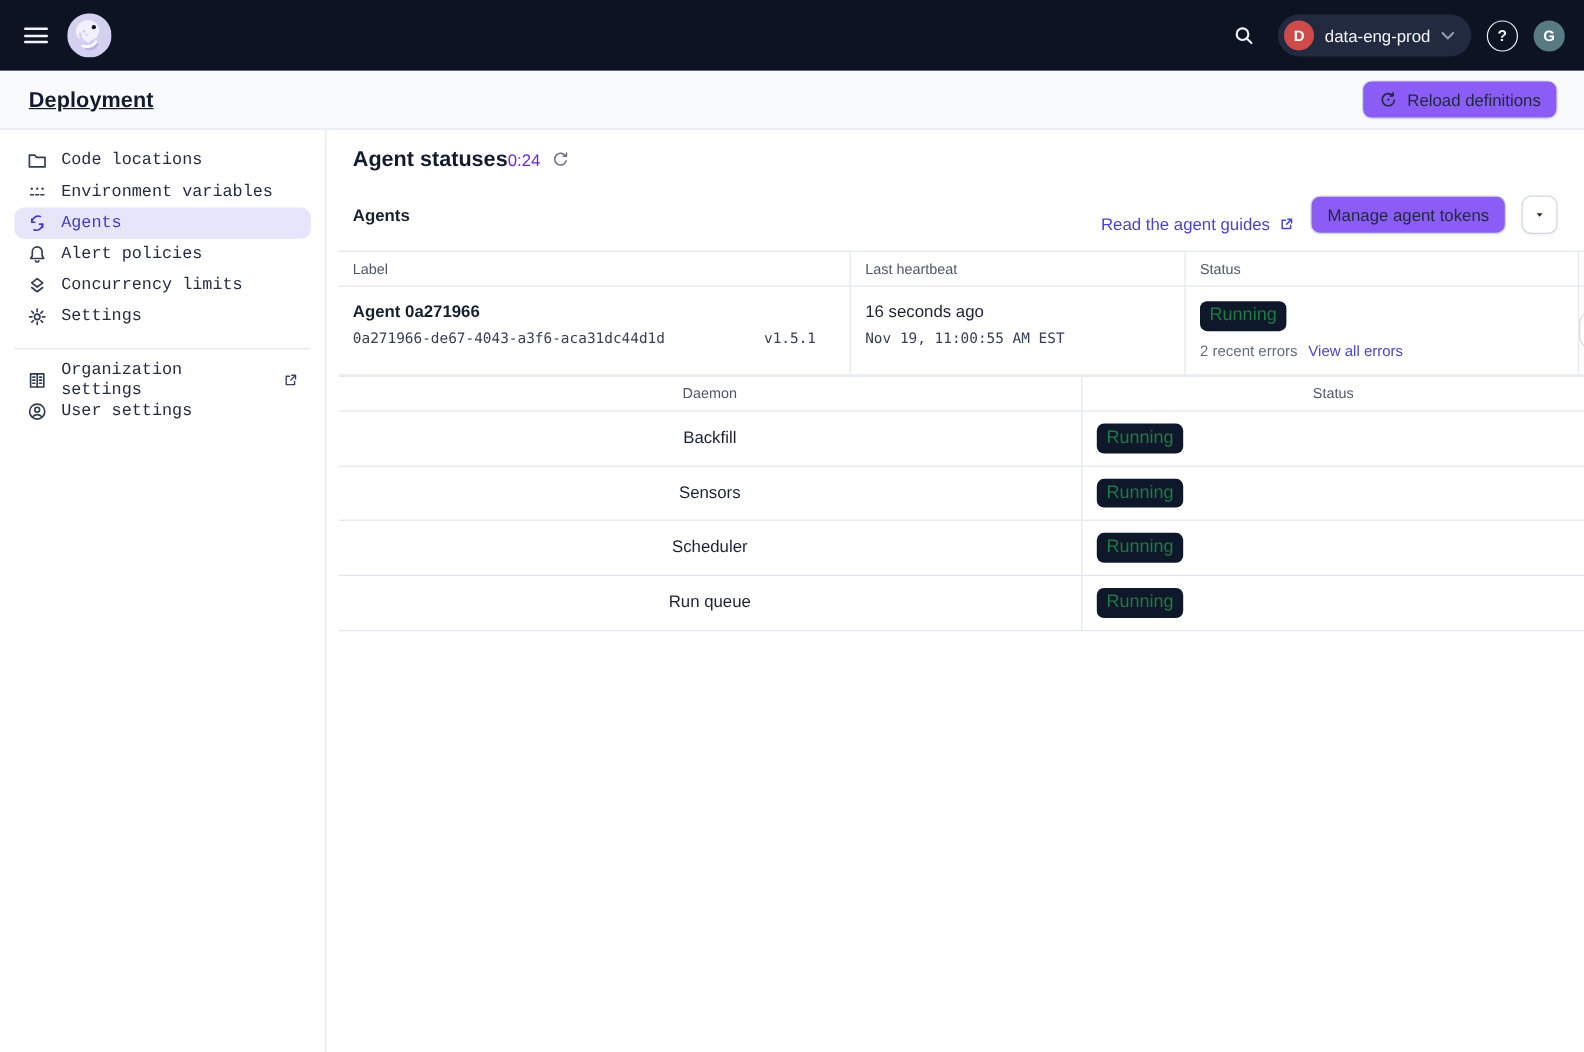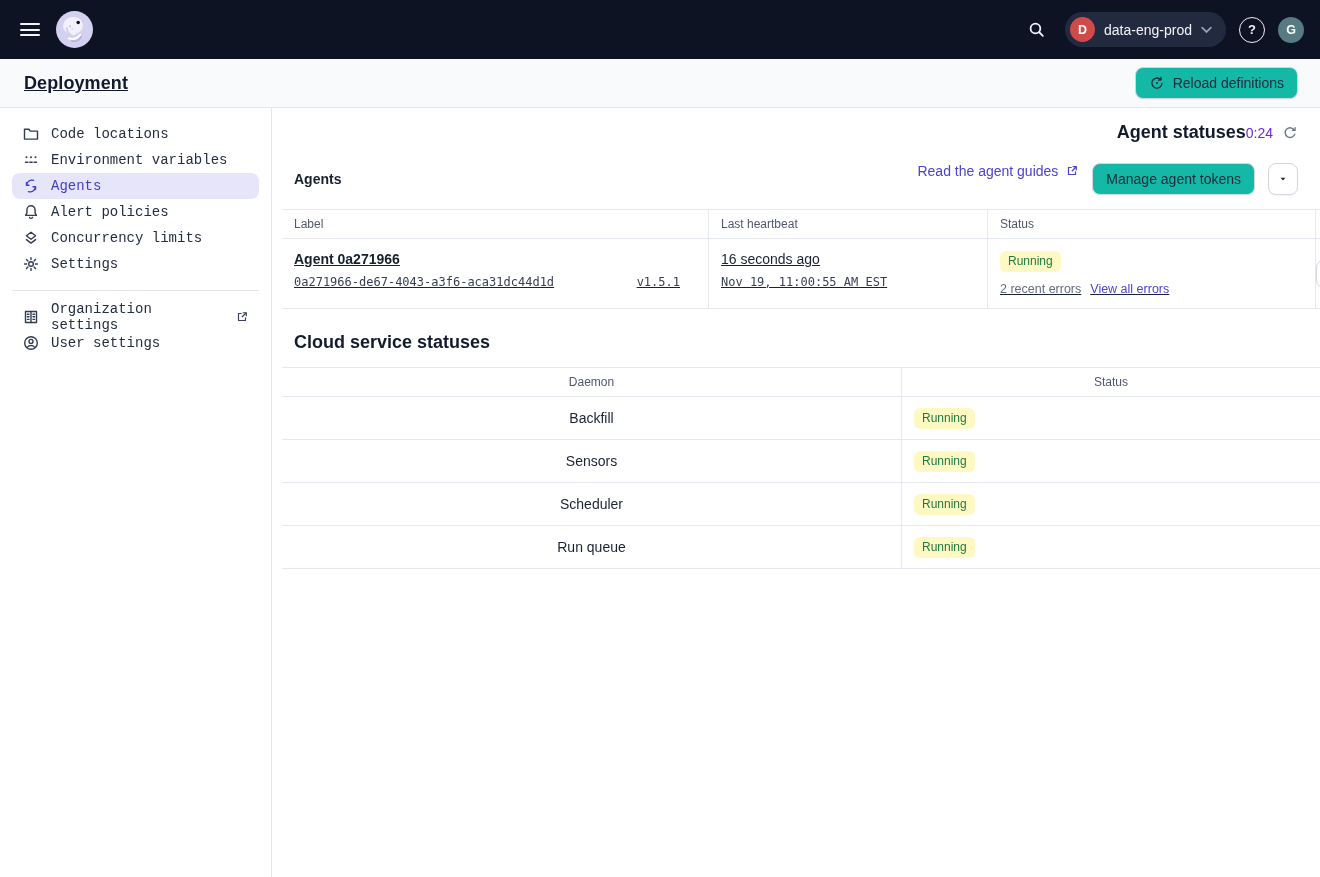--- a/index.html
+++ b/index.html
@@ -38,67 +38,67 @@
     font-size:12.5px; font-weight:600; display:flex; align-items:center; justify-content:center; border:none; cursor:pointer; }
 
   
   .page-header {
     height:49px; background:#f9fafc; border-bottom:1px solid #e3e6ec;
     display:flex; align-items:center; justify-content:space-between; padding:0 22px 0 24px;
   }
   .page-title { margin:0; font-size:18px; font-weight:700; color:#121a2e; letter-spacing:.1px;text-decoration:underline; }
   .btn {
     display:flex; align-items:center; gap:8px; height:32px; padding:0 13px;
-    background:#14b8a6; border:1px solid #d2d6e0; border-radius:8px; cursor:pointer;
+    background:#8b5cf6; border:1px solid #d2d6e0; border-radius:8px; cursor:pointer;
     font-family:inherit; font-size:14px; color:#202a3f; box-shadow:0 1px 1px rgba(20,30,60,.04);
   }
 
   
   .body-wrap { display:flex; height:769px; }
   .sidebar { width:272px; flex-shrink:0; border-right:1px solid #e3e6ec; padding-top:13px; }
   .side-list { list-style:none; margin:0; padding:0 12px; }
   .side-item { display:flex; align-items:center; gap:11px; height:26px; padding:0 10px;
     border-radius:8px; font-size:14px; color:#242d41; cursor:pointer;font-family:Liberation Mono, monospace; }
   .side-item .si-icon { color:#333c50; flex-shrink:0; display:flex; }
   .side-item.active { background:#e6e5f9; color:#423dc6; font-weight:400; }
   .side-item.active .si-icon { color:#423dc6; }
   .side-item .ext { margin-left:auto; color:#39425a; display:flex; }
   .side-divider { border:none; border-top:1px solid #e3e6ec; margin:13px 12px; }
 
   .main { flex:1; padding-left:10px; overflow:hidden; }
-  .section-head { display:flex; align-items:center; justify-content:flex-end;
+  .section-head { display:flex; align-items:center; justify-content:flex-start;
     padding:14px 22px 4px 12px; }
   .h2 { margin:0; font-size:18px; font-weight:700; color:#121a2e; }
   .countdown { display:flex; align-items:center; gap:9px; font-size:14px; color:#6d28d9; }
   .countdown .refresh { color:#6b7285; cursor:pointer; }
 
   .agents-bar { display:flex; align-items:center; justify-content:space-between;
     padding:16px 22px 14px 12px; }
   .h3 { margin:0; font-size:14px; font-weight:700; color:#17202f; }
-  .bar-right { display:flex; align-items:flex-start; gap:13px; }
+  .bar-right { display:flex; align-items:flex-end; gap:13px; }
   .link { display:flex; align-items:center; gap:7px; color:#4a43cf; font-size:14px;
     text-decoration:none; cursor:pointer; }
   .caret-btn { width:30px; height:32px; background:#fff; border:1px solid #d2d6e0; border-radius:8px;
     cursor:pointer; display:flex; align-items:center; justify-content:center; color:#202a3f;
     box-shadow:0 1px 1px rgba(20,30,60,.04); }
 
   
   .tbl { border-top:1px solid #e4e7ee; width:100%; }
   .tr { display:grid; border-bottom:1px solid #e4e7ee; }
   .agents-grid { grid-template-columns:410px 263px 312px 1fr;gap:16px; }
   .cloud-grid { grid-template-columns:619px 1fr;text-align:center; }
   .th { font-size:12px; color:#4e576c; padding:7px 12px 7px 12px; }
-  .td { padding:12px;text-decoration:underline; }
+  .td { padding:12px; }
   .tr > :not(:first-child) { border-left:1px solid #e4e7ee; }
 
   .agent-name { font-size:14px; font-weight:700; color:#17202f; }
   .mono { font-family:"DejaVu Sans Mono","Liberation Mono",monospace; font-size:12px; color:#363e52; }
   .sub-row { display:flex; justify-content:space-between; align-items:center; margin-top:8px; }
   .hb-rel { font-size:14px; color:#1a2233; }
-  .badge { display:inline-block; background:#fef9c3; color:#1f7a42; font-size:12px;
+  .badge { display:inline-block; background:#0f172a; color:#1f7a42; font-size:15px;
     padding:3px 8px; border-radius:6px; line-height:1.25; }
   .errors-row { margin-top:10px; font-size:12.5px; color:#626b80; display:flex; gap:9px; }
   .errors-row .link { font-size:12.5px; gap:4px; }
   .action-cell { display:flex; align-items:center; justify-content:center; padding:0; }
   .expand-btn { width:30px; height:30px; background:#fff; border:1px solid #d6dae3; border-radius:9px;
     cursor:pointer; display:flex; align-items:center; justify-content:center; color:#232c40; }
 
   .cloud-title-wrap { padding:23px 22px 14px 12px; }
   .daemon-name { font-size:14px; color:#1a2233; padding:13px 12px; }
   .daemon-status { padding:10px 12px; display:flex; align-items:center; }
@@ -341,23 +341,20 @@
         <div class="td action-cell">
           <button class="expand-btn">
             <svg width="12" height="12" viewBox="0 0 14 14" stroke="currentColor" fill="none" stroke-width="1.7" stroke-linecap="round" stroke-linejoin="round">
               <path d="M3 5l4 4 4-4"></path>
             </svg>
           </button>
         </div>
       </div>
     </div>
 
-    <div class="cloud-title-wrap">
-      <h2 class="h2">Cloud service statuses</h2>
-    </div>
 
     <div class="tbl">
       <div class="tr cloud-grid">
         <div class="th">Daemon</div>
         <div class="th">Status</div>
       </div>
       <div>
 
       <div class="tr cloud-grid">
             <div class="daemon-name">Backfill</div>

